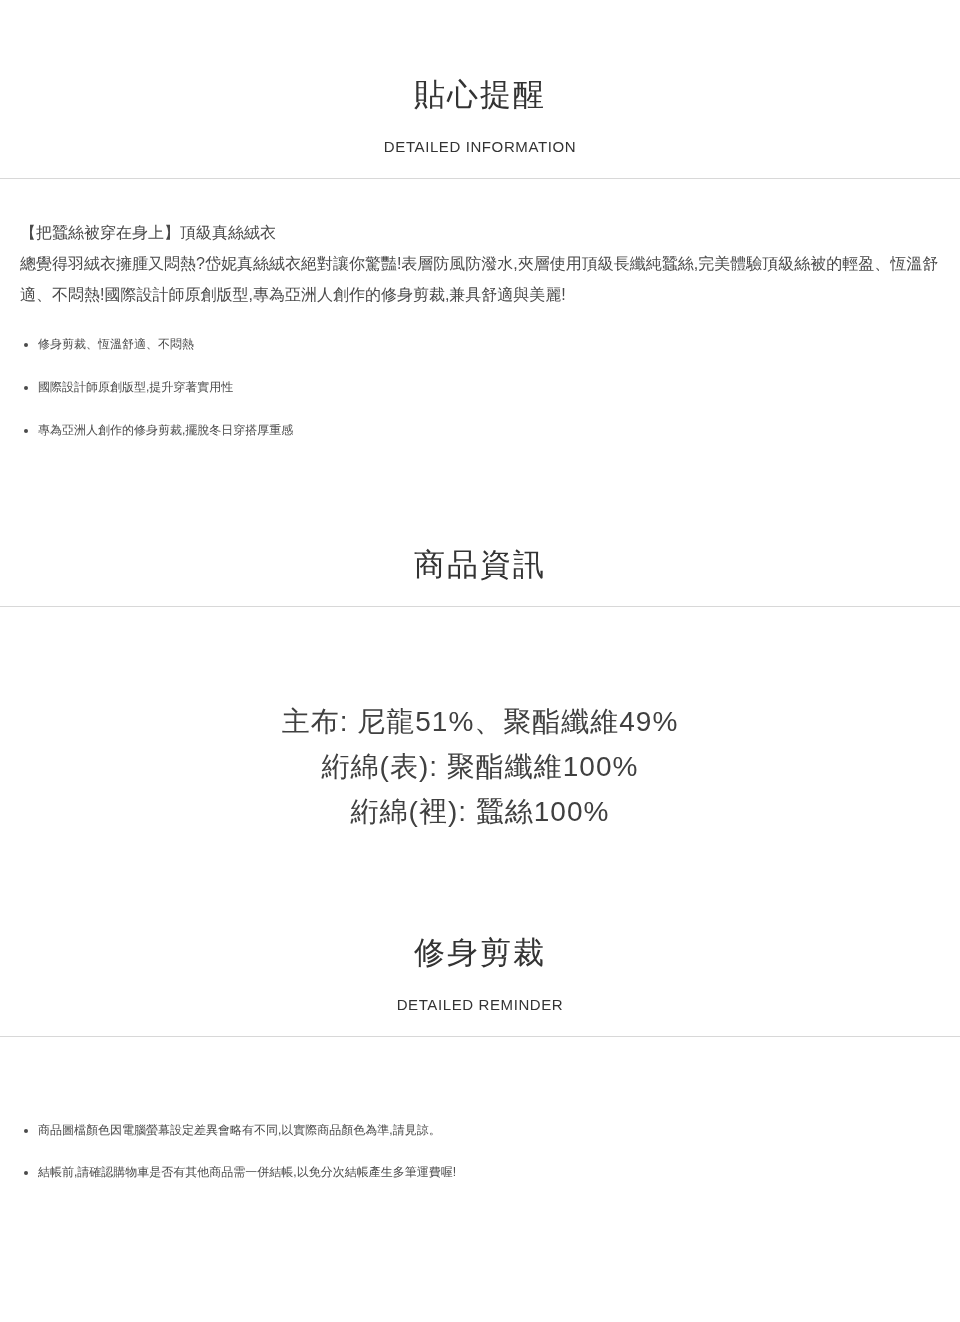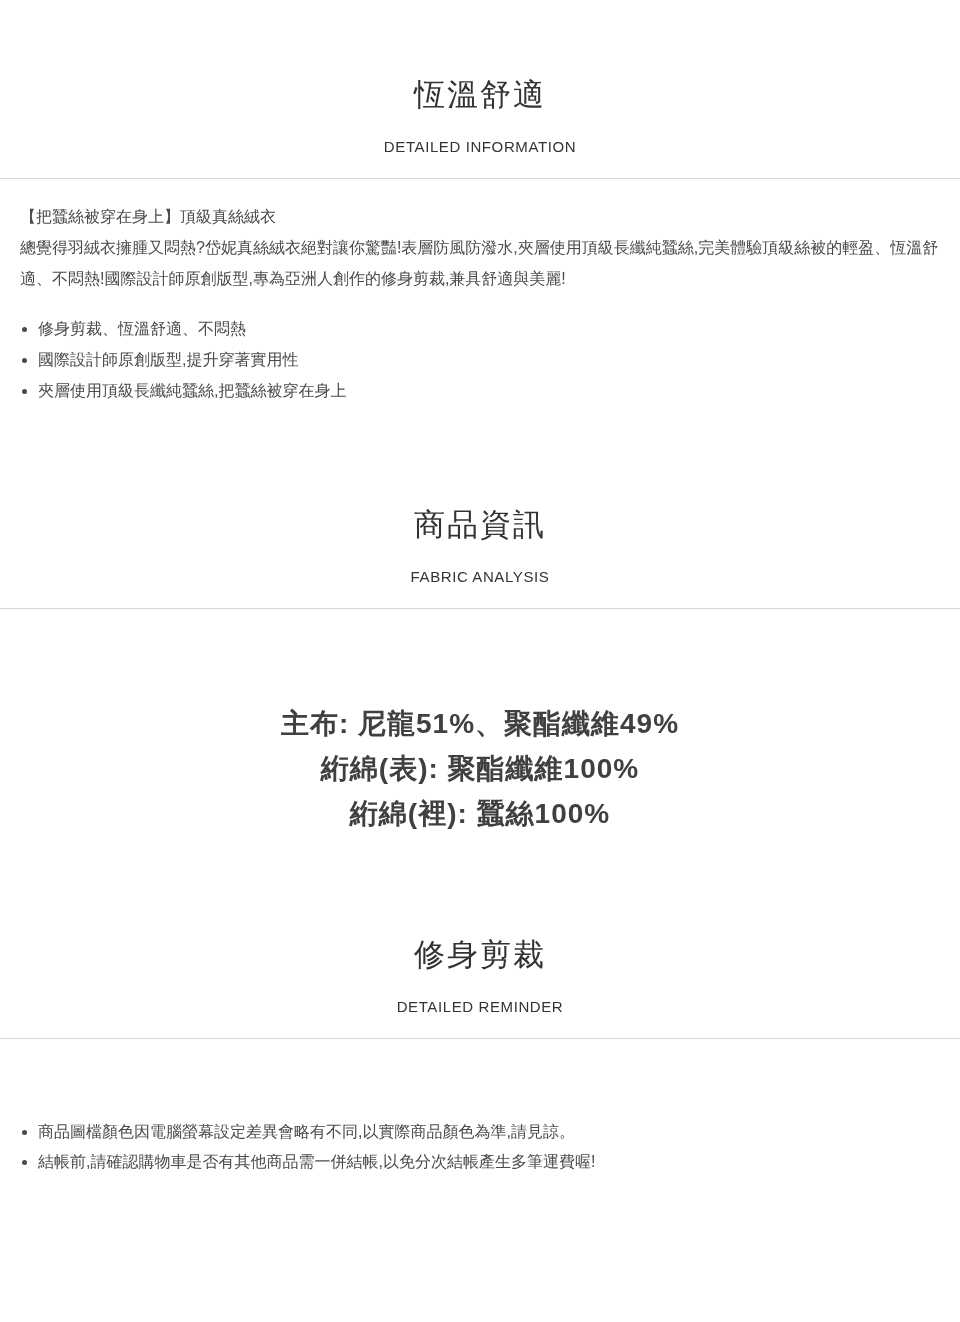--- a/index.html
+++ b/index.html
@@ -32,85 +32,84 @@
   }
   .divider {
     border: none;
     border-top: 1px solid #d8d8d8;
     margin-top: 22px;
     width: 100%;
   }
   
   .header-1 { padding-top: 76px; }
   .description {
-    margin-top: 22px;
+    margin-top: 38px;
     padding: 0 20px;
     font-size: 16px;
     line-height: 31px;
     color: #4a4a4a;
   }
   .desc-heading { font-size: 16px; line-height: 31px; }
   .feature-list {
     margin-top: 19px;
     padding-left: 38px;
     list-style: disc;
   }
   .feature-list li,
   .reminder-list li {
-    font-size: 16px;
+    font-size: 12px;
     line-height: 31px;
     color: #4a4a4a;
+    margin-top: 12px;
   }
   
   .header-2 { padding-top: 100px; }
   .fabric-lines {
     margin-top: 92px;
     text-align: center;
   }
   .fabric-line {
     font-size: 28px;
     line-height: 45px;
     color: #404040;
     letter-spacing: 1px;
-    font-weight: bold;
   }
   
   .header-3 { padding-top: 100px; }
   .reminder-list {
     margin-top: 78px;
     padding-left: 38px;
     list-style: disc;
   }
   .reminder-list li { line-height: 30px; }
 </style>
 </head>
 <body>
 
 <div class="page">
 
   <div class="section-header header-1">
-    <div class="section-title">恆溫舒適</div>
+    <div class="section-title">貼心提醒</div>
     <div class="section-subtitle">DETAILED INFORMATION</div>
   </div>
   <hr class="divider">
 
   <div class="description">
     <div class="desc-heading">【把蠶絲被穿在身上】頂級真絲絨衣</div>
     <div class="desc-body">總覺得羽絨衣擁腫又悶熱?岱妮真絲絨衣絕對讓你驚豔!表層防風防潑水,夾層使用頂級長纖純蠶絲,完美體驗頂級絲被的輕盈、恆溫舒適、不悶熱!國際設計師原創版型,專為亞洲人創作的修身剪裁,兼具舒適與美麗!</div>
   </div>
 
   <ul class="feature-list">
     <li>修身剪裁、恆溫舒適、不悶熱</li>
     <li>國際設計師原創版型,提升穿著實用性</li>
-    <li>夾層使用頂級長纖純蠶絲,把蠶絲被穿在身上</li>
+    <li>專為亞洲人創作的修身剪裁,擺脫冬日穿搭厚重感</li>
   </ul>
 
   <div class="section-header header-2">
     <div class="section-title">商品資訊</div>
-    <div class="section-subtitle">FABRIC ANALYSIS</div>
   </div>
   <hr class="divider">
 
   <div class="fabric-lines">
     <div class="fabric-line">主布: 尼龍51%、聚酯纖維49%</div>
     <div class="fabric-line">絎綿(表): 聚酯纖維100%</div>
     <div class="fabric-line">絎綿(裡): 蠶絲100%</div>
   </div>
 
   <div class="section-header header-3">

